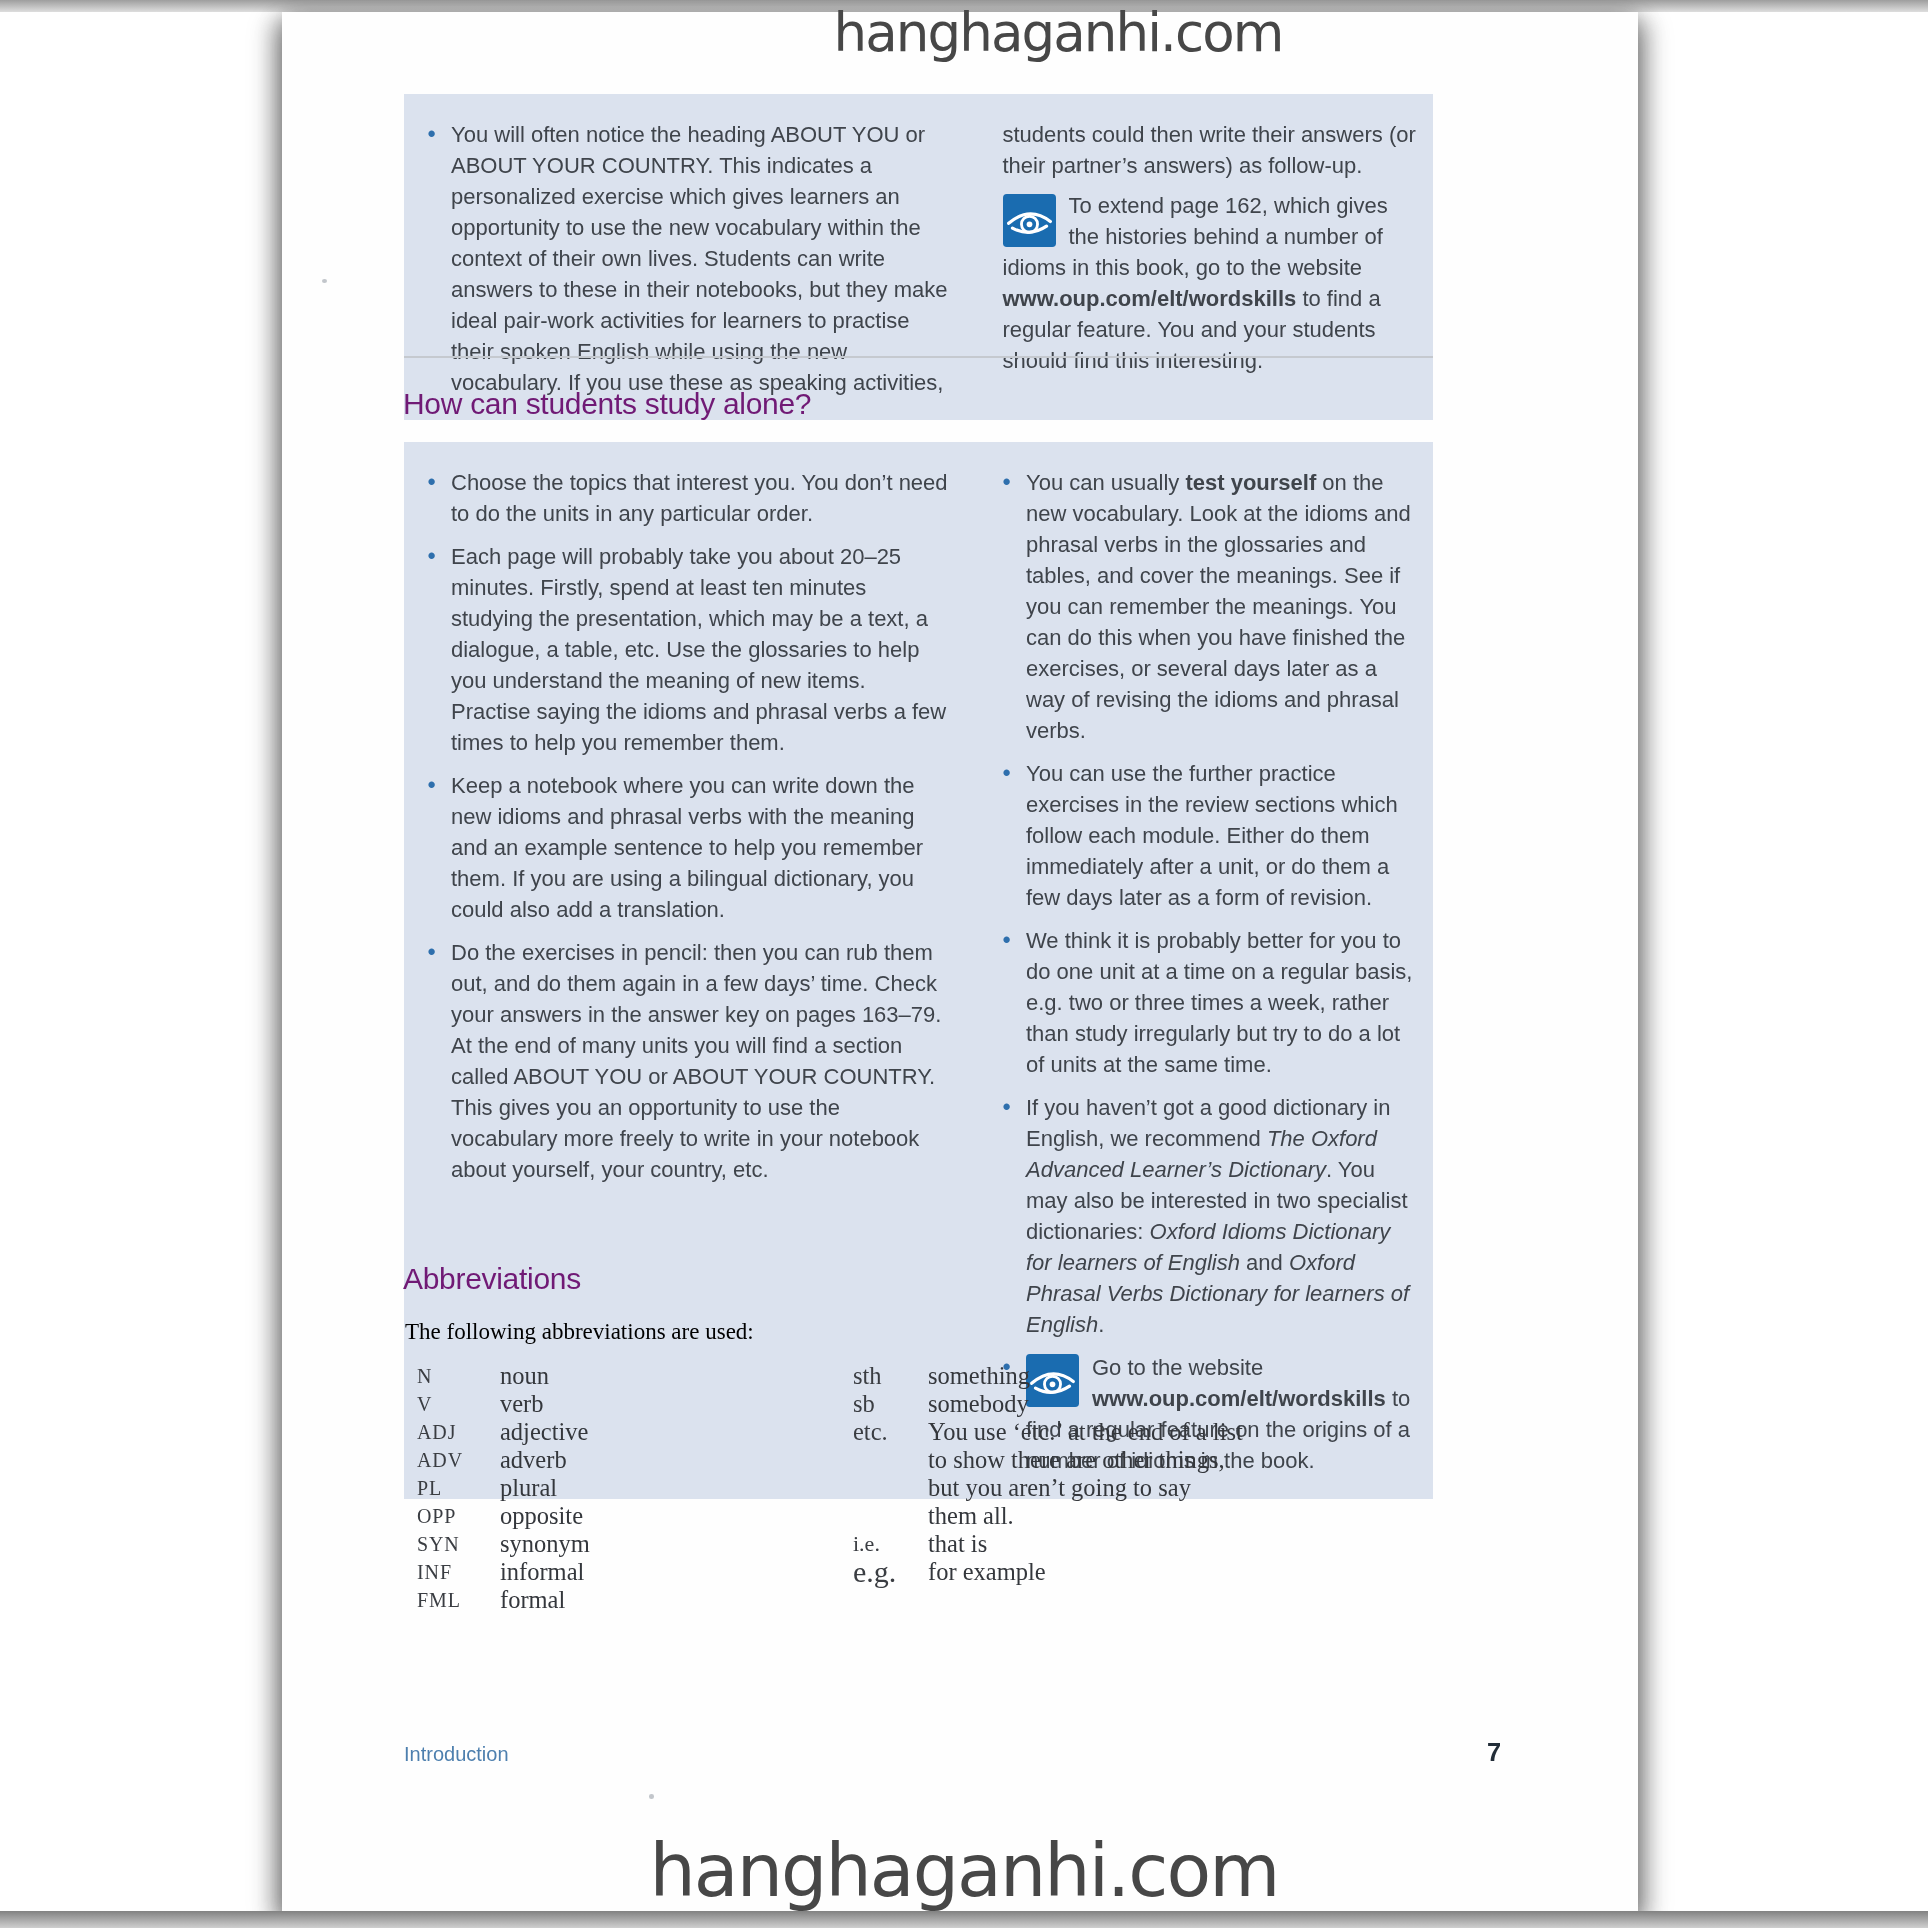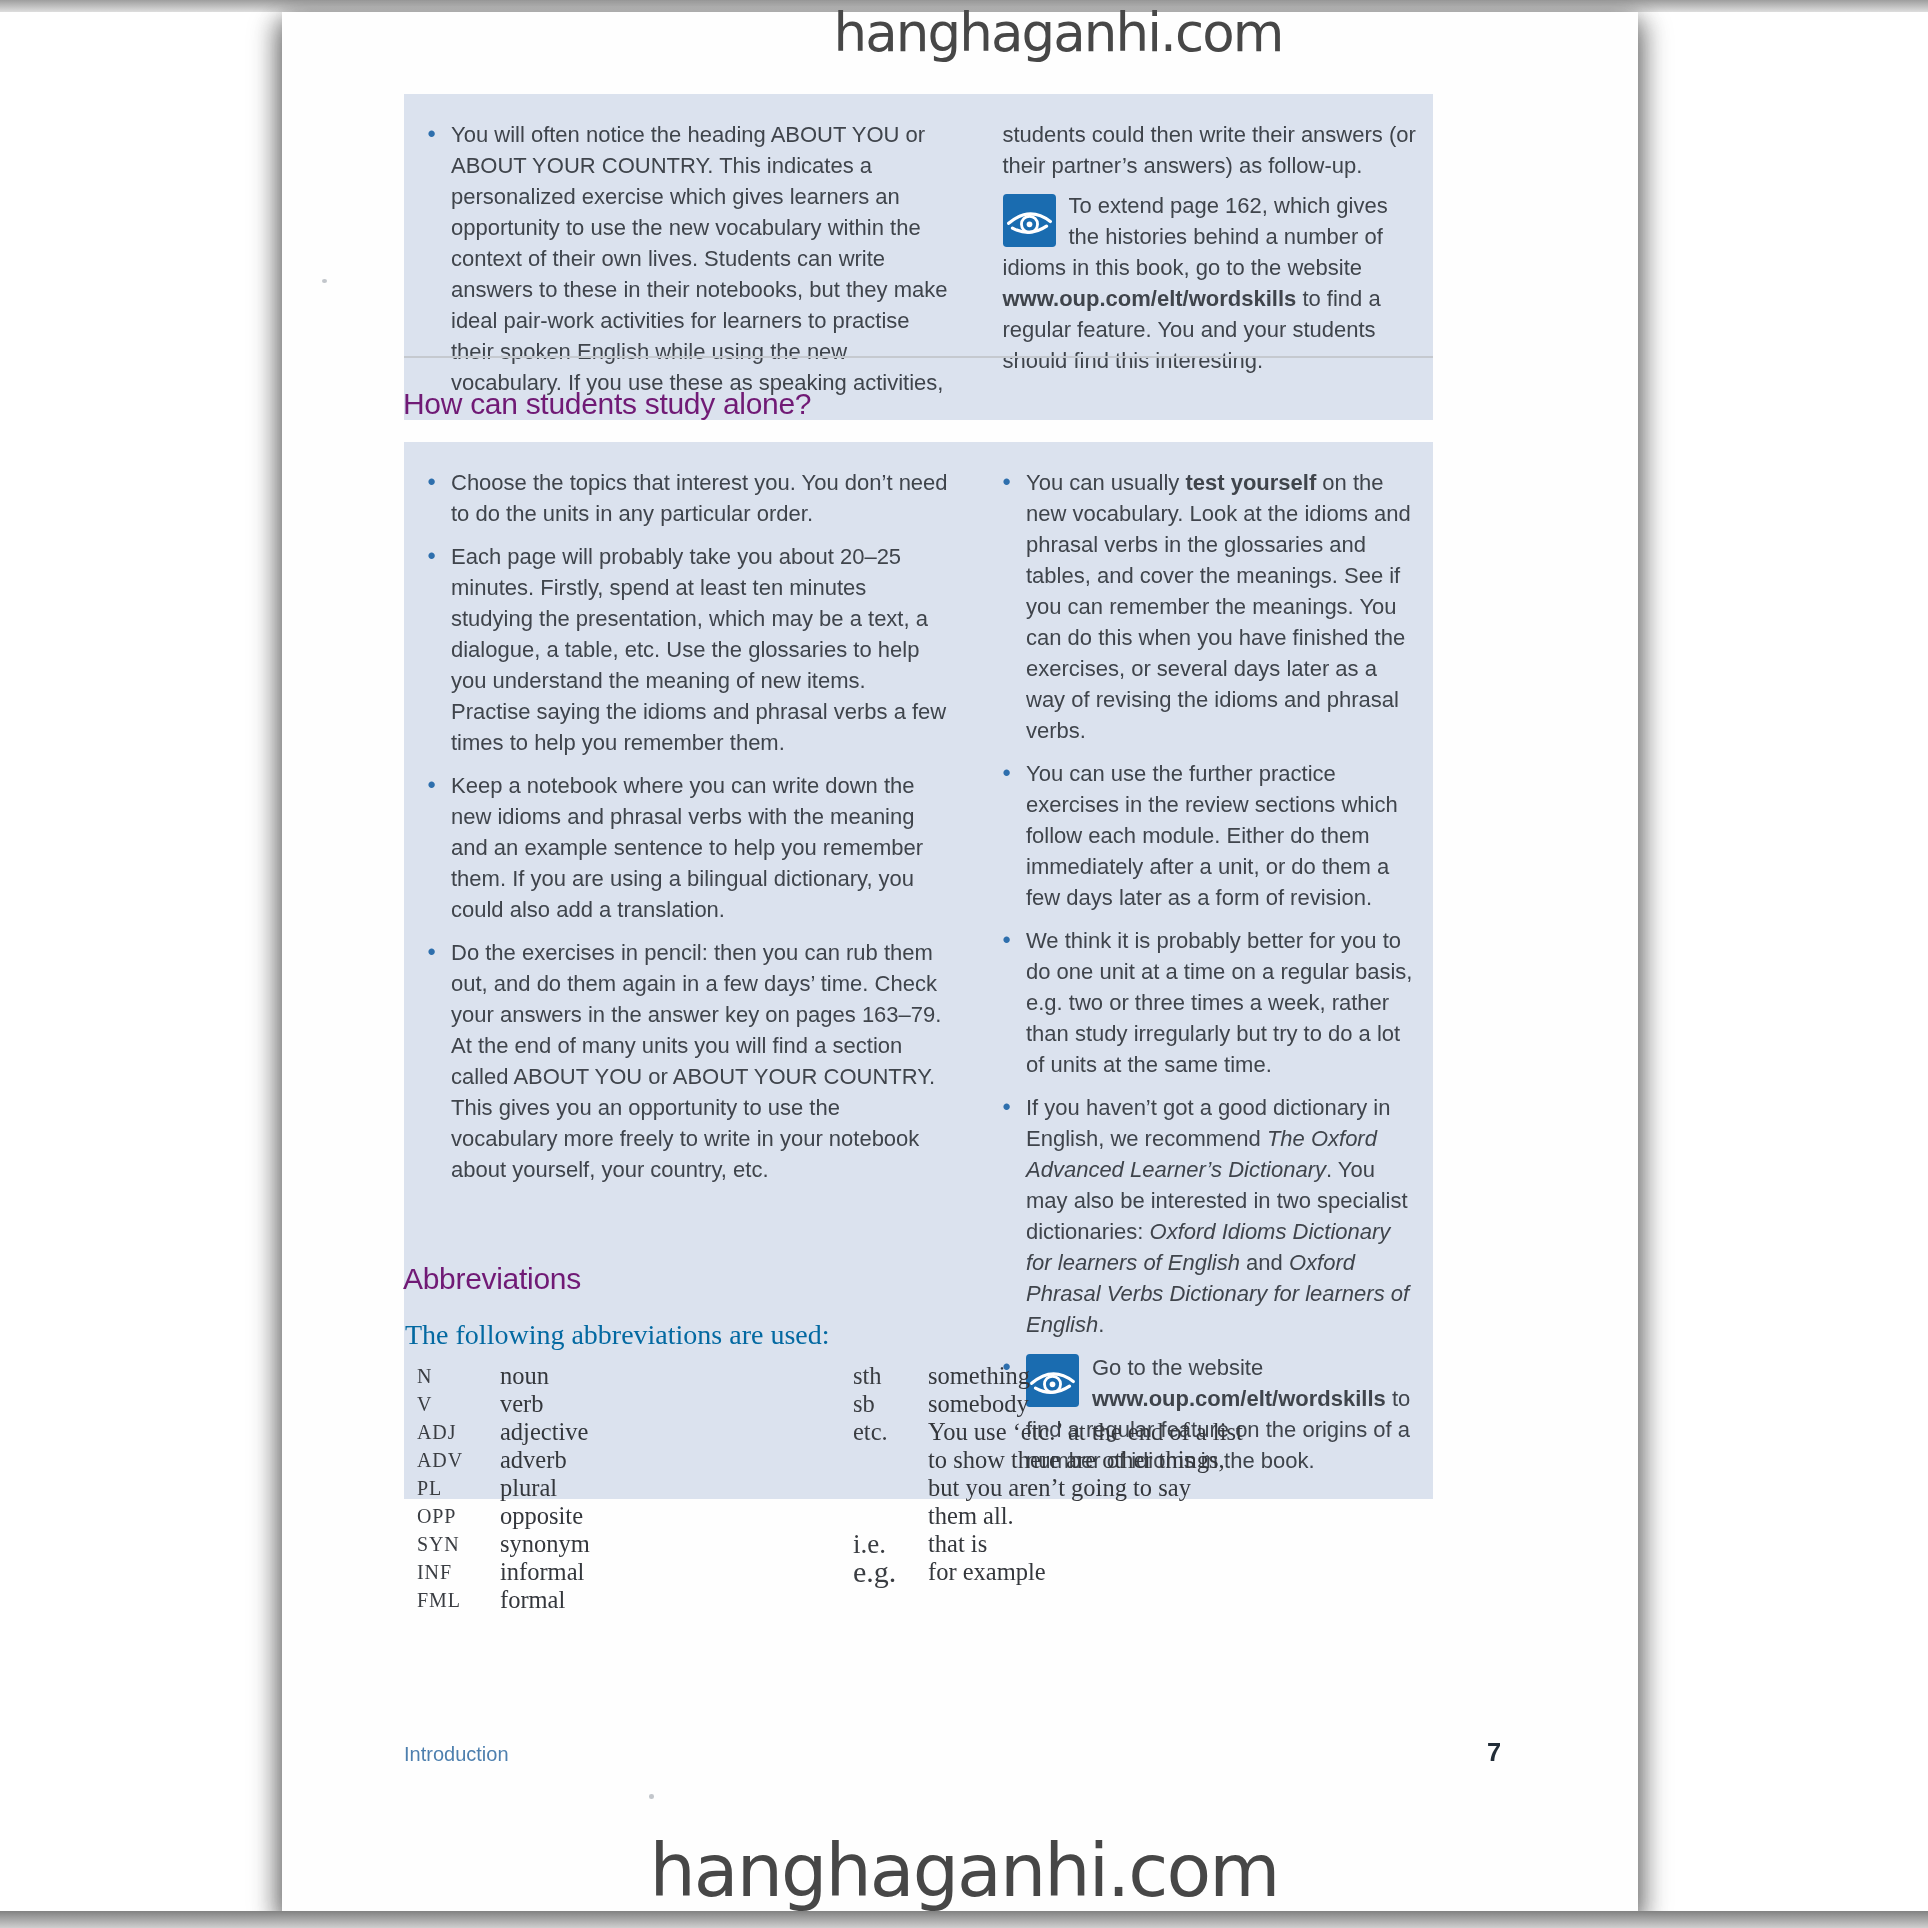--- a/index.html
+++ b/index.html
@@ -40,21 +40,21 @@
   .tip-inline .eye-badge{margin-top:1.9px;}
 
   .divider{position:absolute;top:344px;left:122px;width:1029px;height:1.9px;background:#c5c9cf;}
 
   .section-heading{position:absolute;left:121px;font-size:30px;font-weight:400;color:#701a75;
     letter-spacing:-0.3px;}
   .h-study{top:375px;}
   .h-abbr{top:1250px;}
 
   .serif{font-family:"Liberation Serif", serif;}
-  .abbr-intro{position:absolute;top:1307px;left:123px;font-size:28px;color:#0369a1;}
+  .abbr-intro{position:absolute;top:1307px;left:123px;font-size:23px;color:#000000;}
 
   .abbr-table{position:absolute;display:grid;column-gap:0;font-family:"Liberation Serif", serif;}
   .abbr-table .k{font-size:20px;color:#3a3d42;letter-spacing:0.9px;line-height:28px;}
   .abbr-table .v{font-size:24.5px;color:#34373c;line-height:28px;}
   .abbr-left{top:1350px;left:135px;grid-template-columns:83px 395px;}
   .abbr-right{top:1350px;left:571px;grid-template-columns:75px 315px;}
 
   .footer{position:absolute;top:1726px;left:122px;width:1097px;display:flex;
     justify-content:space-between;align-items:baseline;gap:41px;}
   .footer-section{font-size:20px;color:#4d7fae;}
@@ -178,21 +178,21 @@
         <span class="v">formal</span>
     </div>
 
     <div class="abbr-table abbr-right">
       <span class="k" style="letter-spacing:0;font-size:24.5px">sth</span>
         <span class="v">something</span>
       <span class="k" style="letter-spacing:0;font-size:24.5px">sb</span>
         <span class="v">somebody</span>
       <span class="k" style="letter-spacing:0;font-size:24.5px">etc.</span>
         <span class="v">You use ‘etc.’ at the end of a list to show there are other things, but you aren’t going to say them all.</span>
-      <span class="k" style="letter-spacing:0;font-size:27px">i.e.</span>
+      <span class="k" style="letter-spacing:0;font-size:22px">i.e.</span>
         <span class="v">that is</span>
       <span class="k" style="letter-spacing:0;font-size:30px">e.g.</span>
         <span class="v">for example</span>
     </div>
 
     <div class="footer">
       <span class="footer-section">Introduction</span>
       <span class="footer-page">7</span>
     </div>
 

